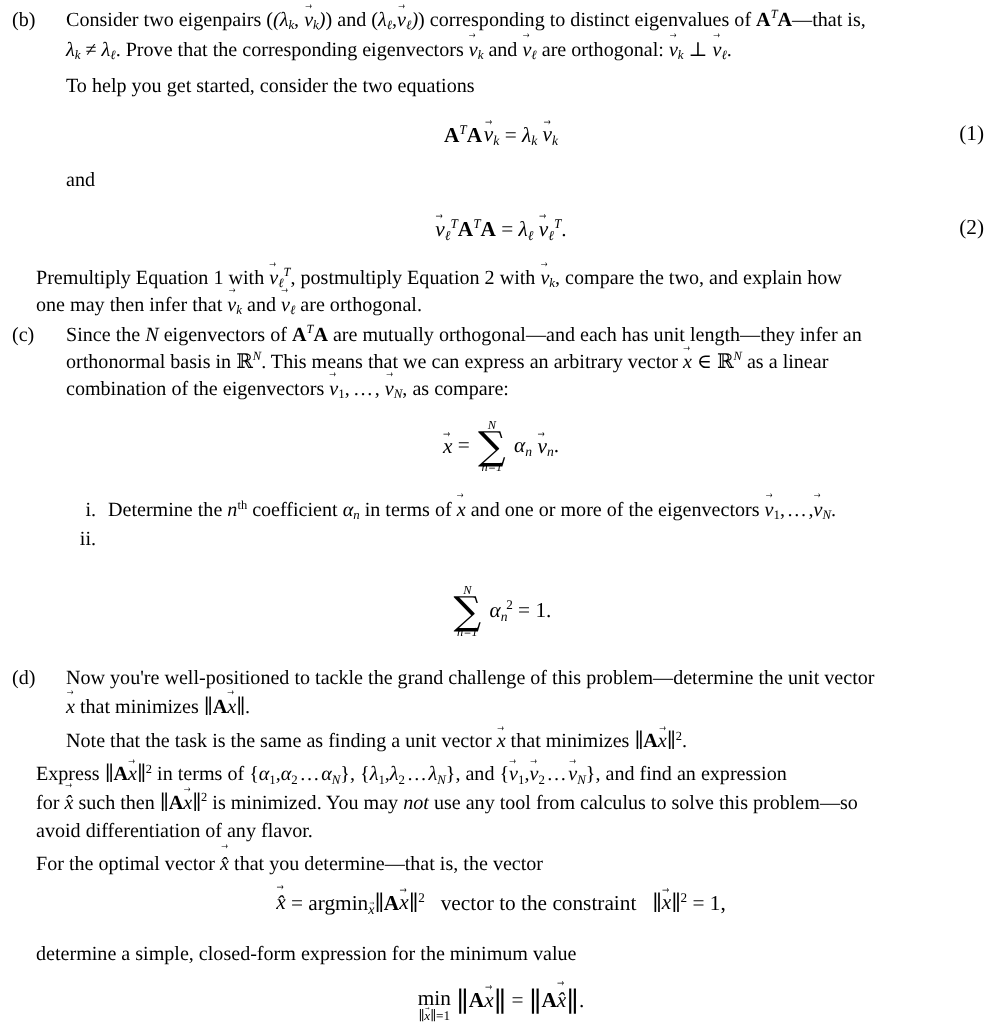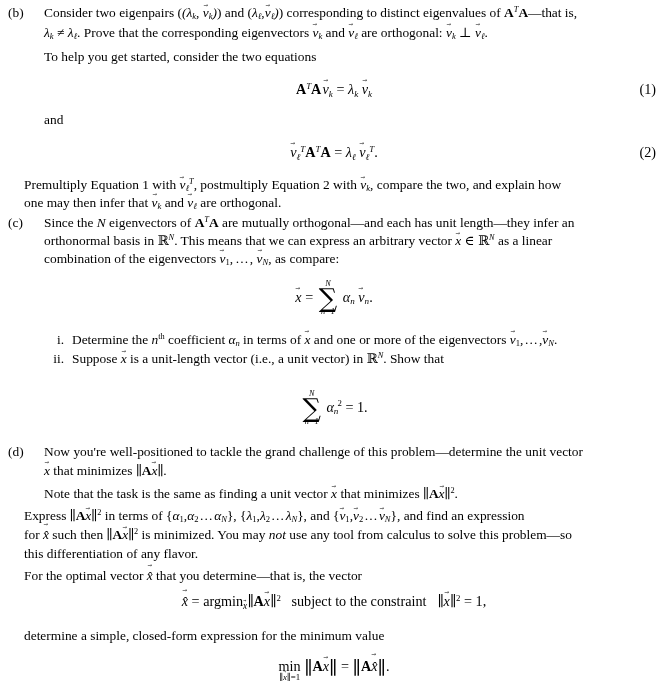--- a/index.html
+++ b/index.html
@@ -207,23 +207,20 @@
 
     <div class="body-col" style="left:42px; top:333px; width:616px;">
       <span class="blk" style="left:0; top:0; width:22px; text-align:right;">i.</span>
       <span style="display:inline-block; padding-left:30px;">
         <span>Determine the </span><span class="mi">n</span><sup class="th">th</sup><span> coefficient </span><span class="mi">α</span><sub class="ss">n</sub><span> in terms of </span><span class="vec">x</span><span> and one or more of the eigenvectors </span><span class="vec">v</span><sub class="sn">1</sub><span class="rm">, … ,</span><span class="vec">v</span><sub class="ss">N</sub><span>.</span>
       </span>
     </div>
 
     <div class="body-col" style="left:42px; top:352px; width:616px;">
       <span class="blk" style="left:0; top:0; width:22px; text-align:right;">ii.</span>
-      <span style="display:inline-block; padding-left:30px;">
-        <span>Suppose </span><span class="vec">x</span><span> is a unit-length vector (i.e., a unit vector) in </span><span class="bb">ℝ</span><sup class="tt">N</sup><span>. Show that</span>
-      </span>
     </div>
 
     <div class="mathrow dispmath" style="top:390px;">
       <span class="sumwrap">
         <span class="over">N</span>
         <span class="sig">∑</span>
         <span class="under">n=1</span>
       </span>
       <span class="mi">α</span><sub class="ss" style="display:inline-block; width:0.34em;">n</sub><sup class="n2" style="margin-left:0.06em;">2</sup> <span class="rm">=</span> <span class="rm">1.</span>
     </div>
@@ -244,29 +241,29 @@
     </div>
 
     <div class="body-col" style="left:24px; top:509px; width:634px;">
       <span>Express </span><span class="nrm">∥</span><span class="mb">A</span><span class="vec">x</span><span class="nrm">∥</span><sup class="n2">2</sup><span> in terms of {</span><span class="mi">α</span><sub class="sn">1</sub><span class="rm">,</span><span class="mi">α</span><sub class="sn">2</sub><span class="rm"> … </span><span class="mi">α</span><sub class="ss">N</sub><span>}, {</span><span class="mi">λ</span><sub class="sn">1</sub><span class="rm">,</span><span class="mi">λ</span><sub class="sn">2</sub><span class="rm"> … </span><span class="mi">λ</span><sub class="ss">N</sub><span>}, and {</span><span class="vec">v</span><sub class="sn">1</sub><span class="rm">,</span><span class="vec">v</span><sub class="sn">2</sub><span class="rm"> … </span><span class="vec">v</span><sub class="ss">N</sub><span>}, and find an expression</span>
     </div>
 
     <div class="body-col" style="left:24px; top:528px; width:634px;">
       <span>for </span><span class="vec hat">x̂</span><span> such then </span><span class="nrm">∥</span><span class="mb">A</span><span class="vec">x</span><span class="nrm">∥</span><sup class="n2">2</sup><span> is minimized. You may </span><span class="it">not</span><span> use any tool from calculus to solve this problem—so</span>
     </div>
 
-    <div class="body-col" style="left:24px; top:547px; width:634px;">this differentiation of any flavor.</div>
+    <div class="body-col" style="left:24px; top:547px; width:634px;">avoid differentiation of any flavor.</div>
 
     <div class="body-col" style="left:24px; top:569px; width:634px;">
       <span>For the optimal vector </span><span class="vec hat">x̂</span><span> that you determine—that is, the vector</span>
     </div>
 
     <div class="mathrow dispmath" style="top:594px;">
       <span class="vec hat">x̂</span> <span class="rm">=</span> <span class="rm">argmin</span><sub class="argsub"><span class="vec">x</span></sub><span class="nrm">∥</span><span class="mb">A</span><span class="vec">x</span><span class="nrm">∥</span><sup class="n2">2</sup>
-      &nbsp;&nbsp;<span class="rm">subject to the constraint</span>&nbsp;&nbsp;
+      &nbsp;&nbsp;<span class="rm">vector to the constraint</span>&nbsp;&nbsp;
       <span class="nrm">∥</span><span class="vec">x</span><span class="nrm">∥</span><sup class="n2">2</sup> <span class="rm">= 1,</span>
     </div>
 
     <div class="body-col" style="left:24px; top:629px; width:634px;">determine a simple, closed-form expression for the minimum value</div>
 
     <div class="mathrow dispmath" style="top:656px;">
       <span class="minwrap">
         <span class="mtop">min</span>
         <span class="mbot"><span class="nrm">∥</span><span class="vec">x</span><span class="nrm">∥</span>=1</span>
       </span>

